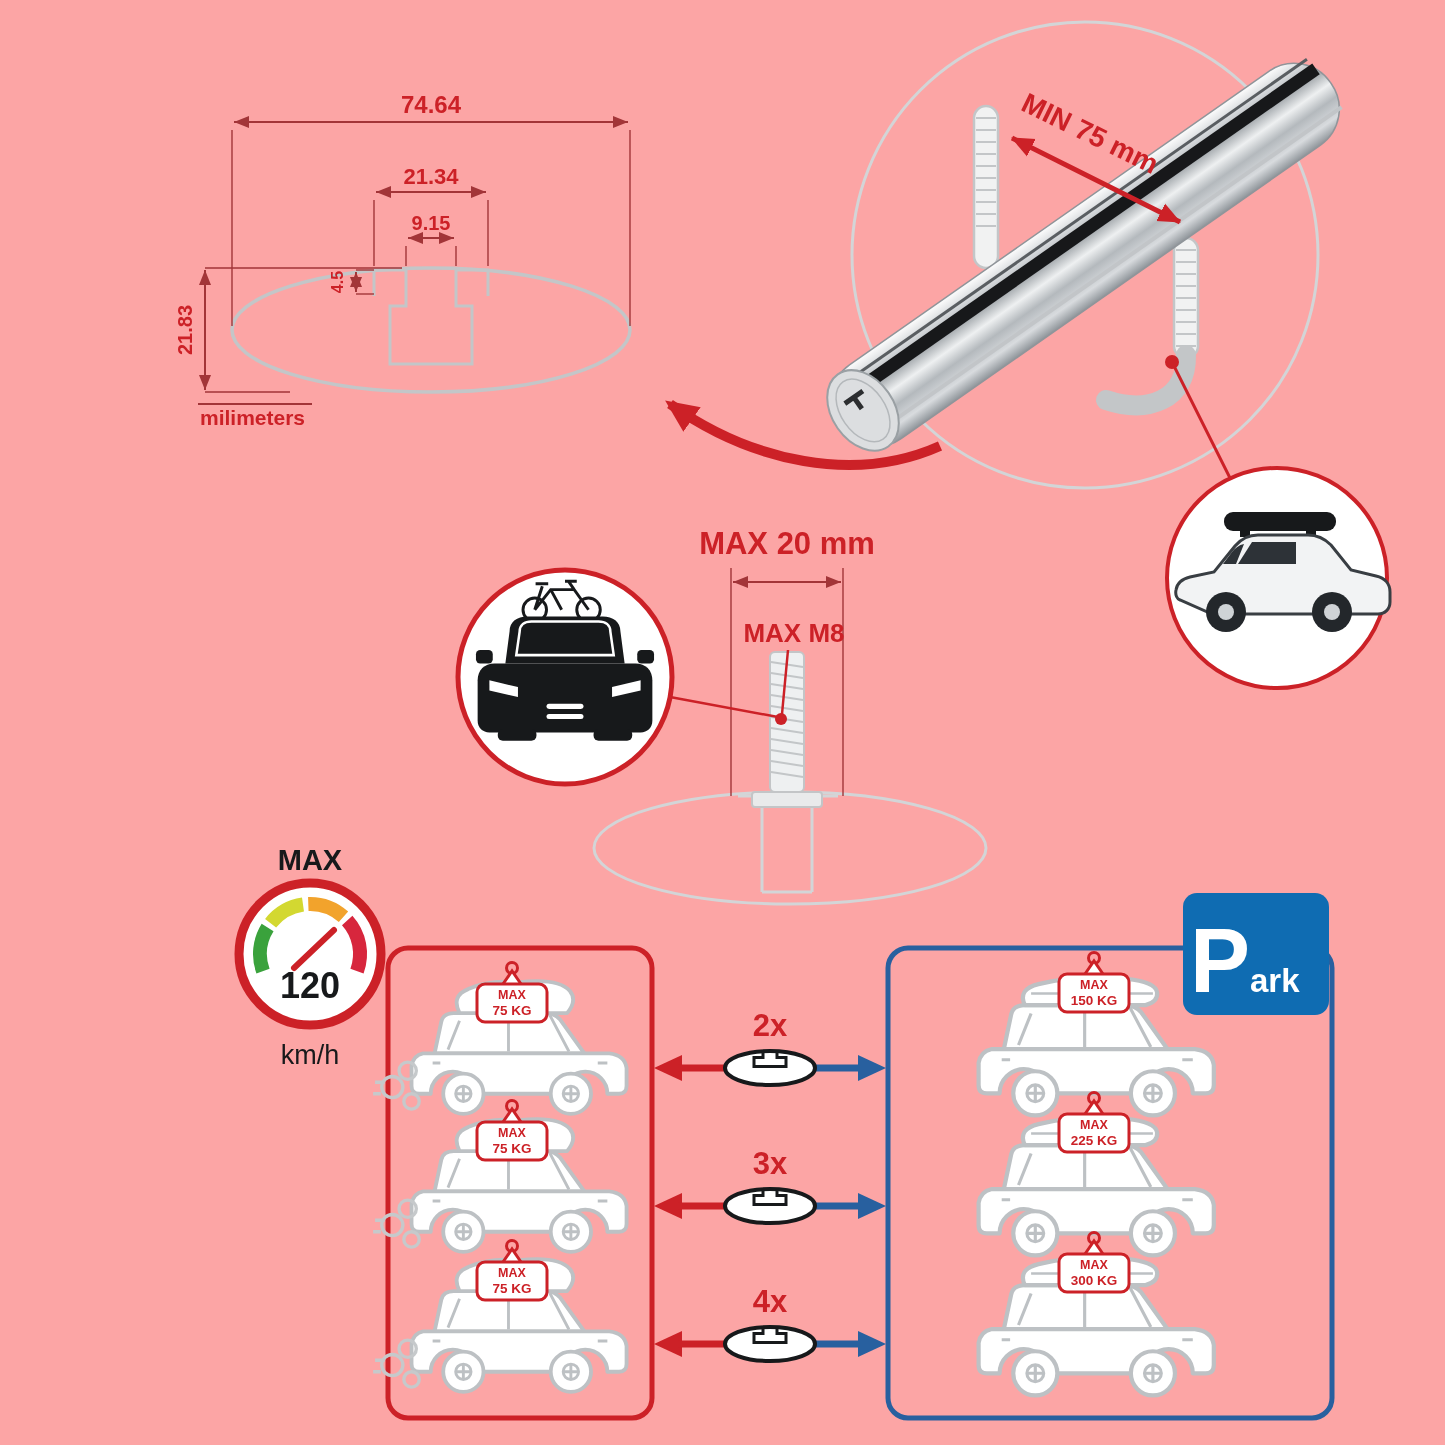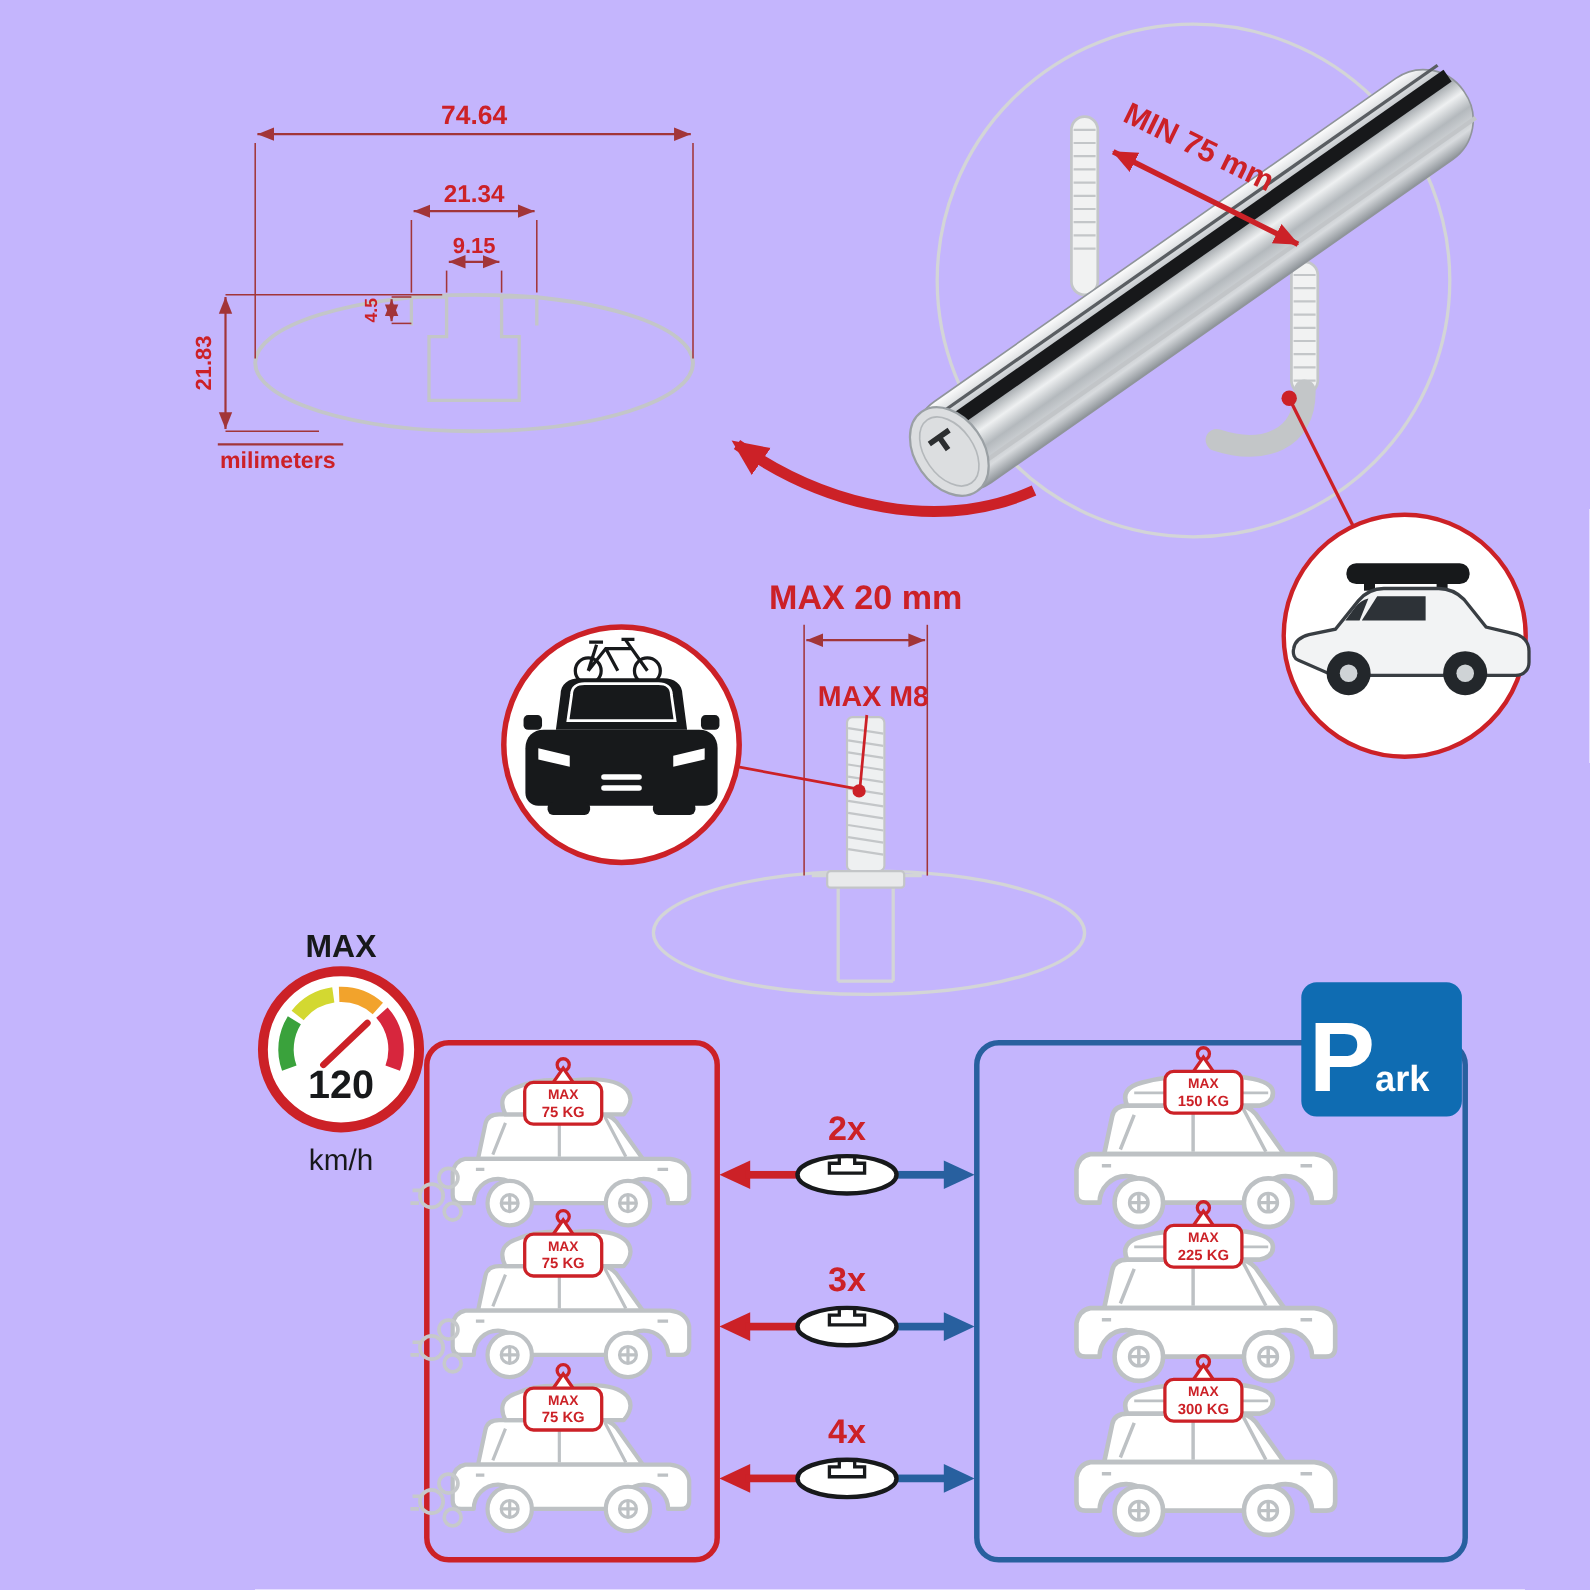--- a/index.html
+++ b/index.html
@@ -1,20 +1,20 @@
 <!DOCTYPE html>
 <html style="--red: #cc2127; --dimline: #a23538; --blue: #28609f; --park-blue: #0f6cb2; --gray: #c3c6c8; --light-gray: #d3d5d7; --dark: #17191b; --car-gray: #bdc1c4;"><head>
 <meta charset="utf-8">
 <style>
   :root{
     --red:#cc2127; --dimline:#a23538; --blue:#28609f; --park-blue:#0f6cb2;
     --gray:#c3c6c8; --light-gray:#d3d5d7; --dark:#17191b; --car-gray:#bdc1c4;
   }
   html,body{margin:0;padding:0;background:#fff;}
-  .canvas{position:relative;width:1445px;height:1445px;background:#c4b5fd;overflow:hidden;
+  .canvas{position:relative;width:1445px;height:1445px;background:#fca5a5;overflow:hidden;
           font-family:"Liberation Sans",sans-serif;}
   .abs{position:absolute;}
   svg{overflow:visible;}
   svg text{font-family:"Liberation Sans",sans-serif;}
   .red-s{stroke:var(--red);}
   .red-f{fill:var(--red);}
   .red-t{fill:var(--red);font-weight:700;}
   .blue-s{stroke:var(--blue);}
   .blue-f{fill:var(--blue);}
   .dim-s{stroke:var(--dimline);stroke-width:2;fill:none;}

